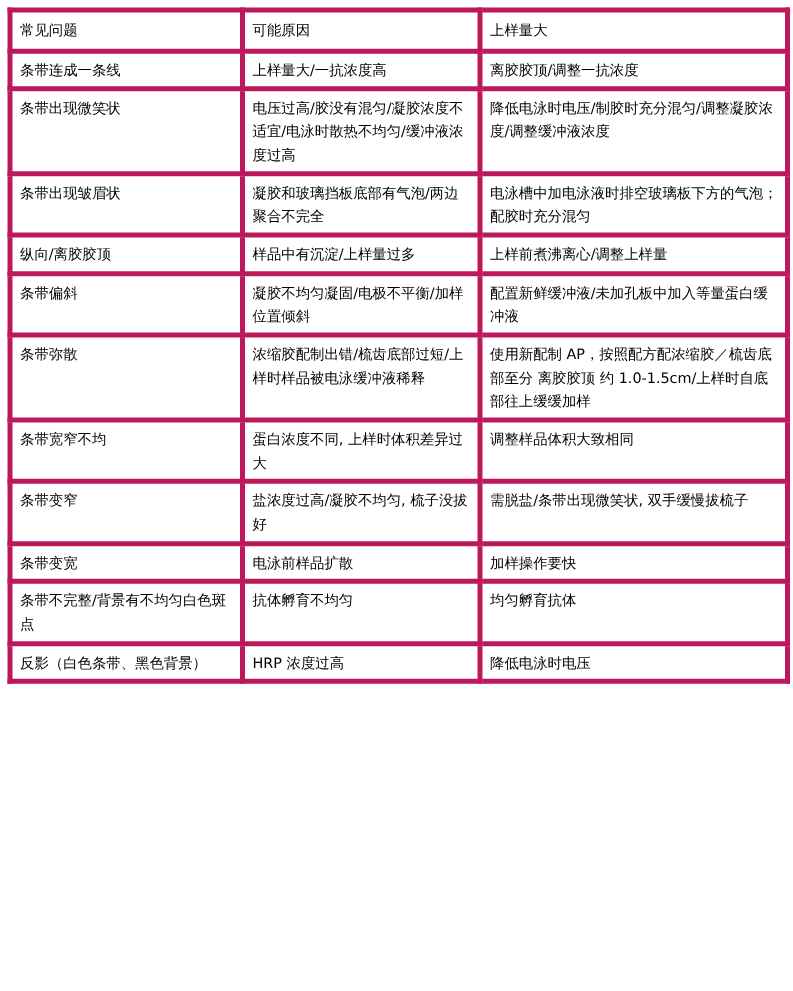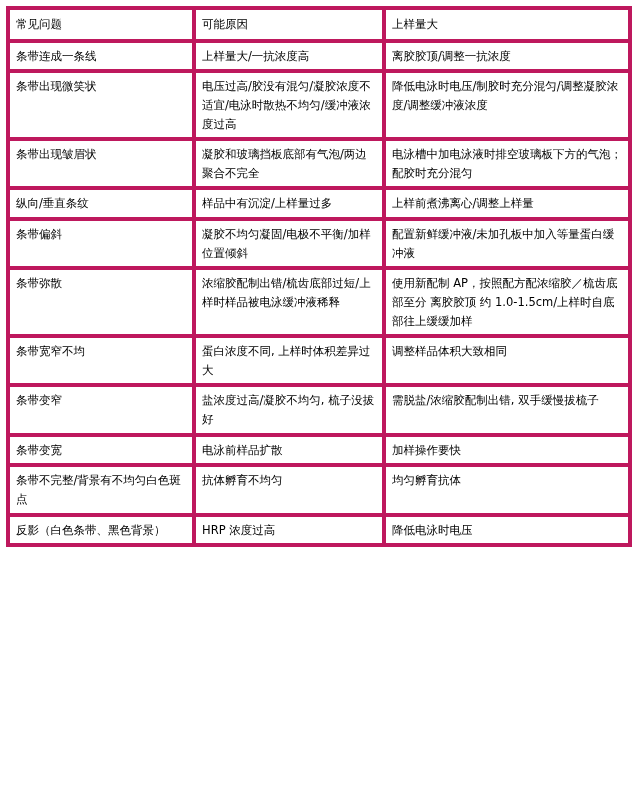--- a/index.html
+++ b/index.html
@@ -73,21 +73,21 @@
         <td>条带出现微笑状</td>
         <td>电压过高/胶没有混匀/凝胶浓度不适宜/电泳时散热不均匀/缓冲液浓度过高</td>
         <td>降低电泳时电压/制胶时充分混匀/调整凝胶浓度/调整缓冲液浓度</td>
       </tr>
       <tr>
         <td>条带出现皱眉状</td>
         <td>凝胶和玻璃挡板底部有气泡/两边聚合不完全</td>
         <td>电泳槽中加电泳液时排空玻璃板下方的气泡；配胶时充分混匀</td>
       </tr>
       <tr>
-        <td>纵向/垂直条纹</td>
+        <td>纵向/离胶胶顶</td>
         <td>样品中有沉淀/上样量过多</td>
         <td>上样前煮沸离心/调整上样量</td>
       </tr>
       <tr>
         <td>条带偏斜</td>
         <td>凝胶不均匀凝固/电极不平衡/加样位置倾斜</td>
         <td>配置新鲜缓冲液/未加孔板中加入等量蛋白缓冲液</td>
       </tr>
       <tr>
         <td>条带弥散</td>
@@ -95,21 +95,21 @@
         <td>使用新配制 AP，按照配方配浓缩胶／梳齿底部至分 离胶胶顶 约 1.0-1.5cm/上样时自底部往上缓缓加样</td>
       </tr>
       <tr>
         <td>条带宽窄不均</td>
         <td>蛋白浓度不同, 上样时体积差异过大</td>
         <td>调整样品体积大致相同</td>
       </tr>
       <tr>
         <td>条带变窄</td>
         <td>盐浓度过高/凝胶不均匀, 梳子没拔好</td>
-        <td>需脱盐/浓缩胶配制出错, 双手缓慢拔梳子</td>
+        <td>需脱盐/条带出现微笑状, 双手缓慢拔梳子</td>
       </tr>
       <tr>
         <td>条带变宽</td>
         <td>电泳前样品扩散</td>
         <td>加样操作要快</td>
       </tr>
       <tr>
         <td>条带不完整/背景有不均匀白色斑点</td>
         <td>抗体孵育不均匀</td>
         <td>均匀孵育抗体</td>

